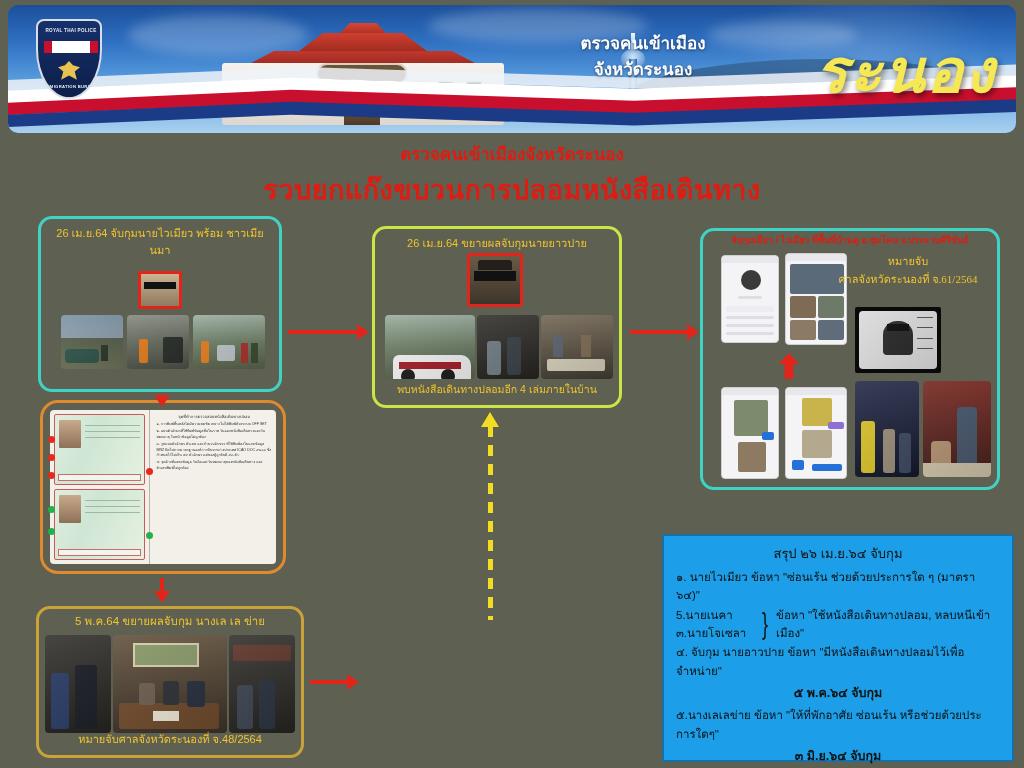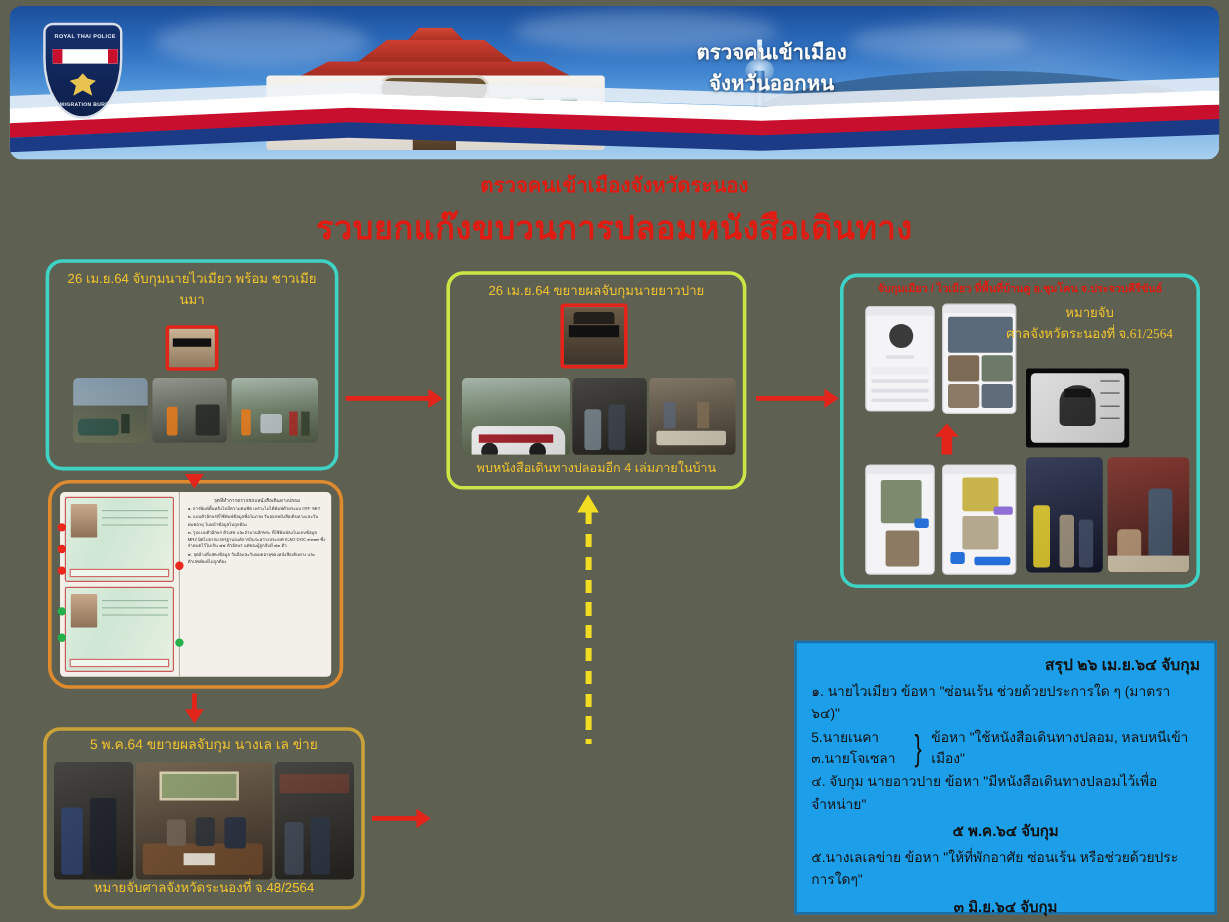--- a/index.html
+++ b/index.html
@@ -160,21 +160,21 @@
     position:absolute; width:20px; height:26px; background:#e3241a;
     clip-path: polygon(50% 0, 100% 42%, 72% 42%, 72% 100%, 28% 100%, 28% 42%, 0 42%);
   }
 
   
   .summary {
     position:absolute; left:662px; top:534px; width:352px; height:228px;
     background:#1c9fe8; border:2px solid #1b6fa8; padding:8px 12px;
     color:#111; font-size:11.5px; line-height:1.6;
   }
-  .summary .s-title { text-align:right; font-weight:bold; font-size:13px; margin-bottom:3px; }
+  .summary .s-title { text-align:center; font-weight:normal; font-size:13px; margin-bottom:3px; }
   .summary .s-center { text-align:center; font-weight:bold; font-size:12.5px; margin:3px 0; }
   .summary .s-line { text-align:left; }
   .summary .s-group { display:flex; align-items:center; gap:6px; margin:1px 0; }
   .summary .s-names { display:flex; flex-direction:column; min-width:78px; font-size:11.5px; }
   .summary .s-brace { font-size:30px; line-height:.8; font-weight:300; transform:scaleX(.6); }
 
   
   .doc-card { position:absolute; inset:7px; background:#f3f0ea; border-radius:4px; display:flex; }
   .doc-left { width:44%; padding:4px; display:flex; flex-direction:column; gap:4px; position:relative; }
   .doc-right { width:56%; padding:4px 4px 4px 6px; border-left:1px solid #b9b4aa; font-size:3.6px; line-height:1.5; color:#2b2b2b; }
@@ -243,23 +243,24 @@
             <i style="left:0;"></i>
             <i style="right:0;"></i>
           </div>
         <div class="txt-bot">IMMIGRATION BUREAU</div>
         <div class="garuda"></div>
       </div>
     </div>
 
     <div class="bn-thai-sub">
       <div>ตรวจคนเข้าเมือง</div>
-      <div>จังหวันออกหน</div>
-    </div>
-
+      <div>จังหวัดระนอง</div>
+    </div>
+
+    <div class="bn-word">ระนอง</div>
   </div>
 
   <div class="title-sub">ตรวจคนเข้าเมืองจังหวัดระนอง</div>
   <div class="title-main">รวบยกแก๊งขบวนการปลอมหนังสือเดินทาง</div>
 
   <div class="panel p-topleft">
     <div class="panel-hd hd-amber">
       <div>26 เม.ย.64 จับกุมนายไวเมียว พร้อม ชาวเมียนมา</div>
     </div>
     <div class="mug" style="position:absolute; left:97px; top:52px; width:44px; height:38px;">

